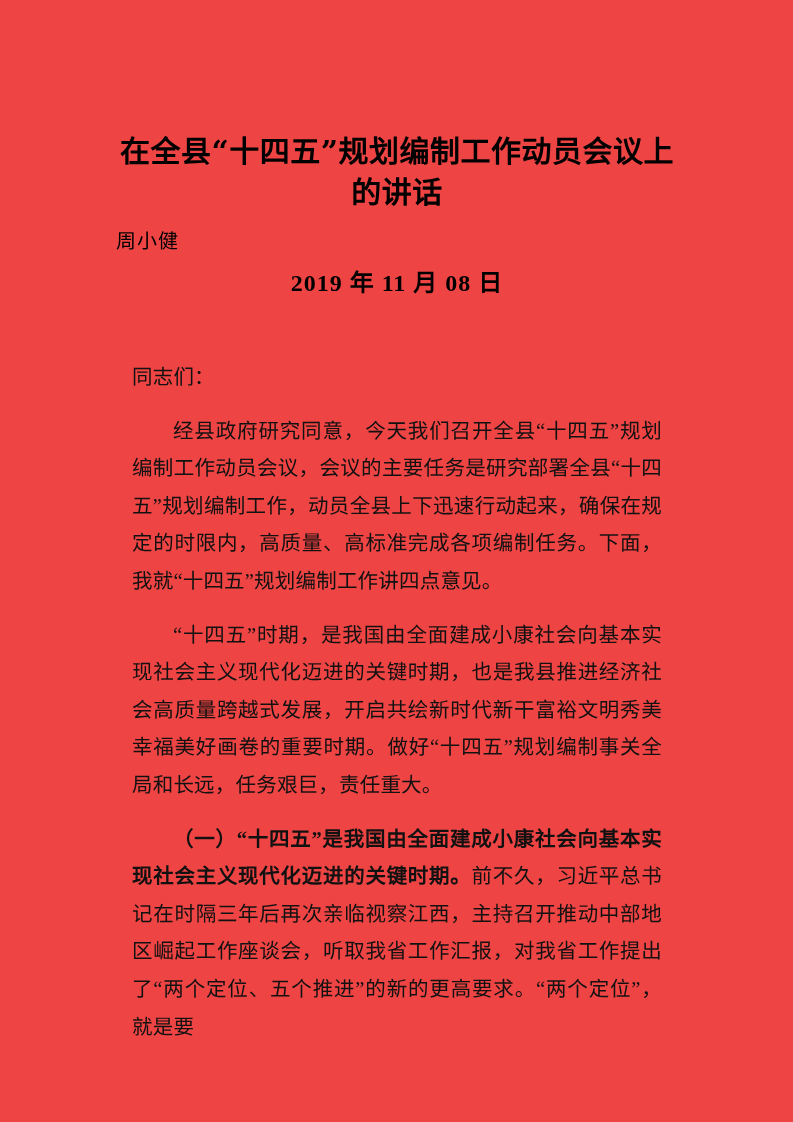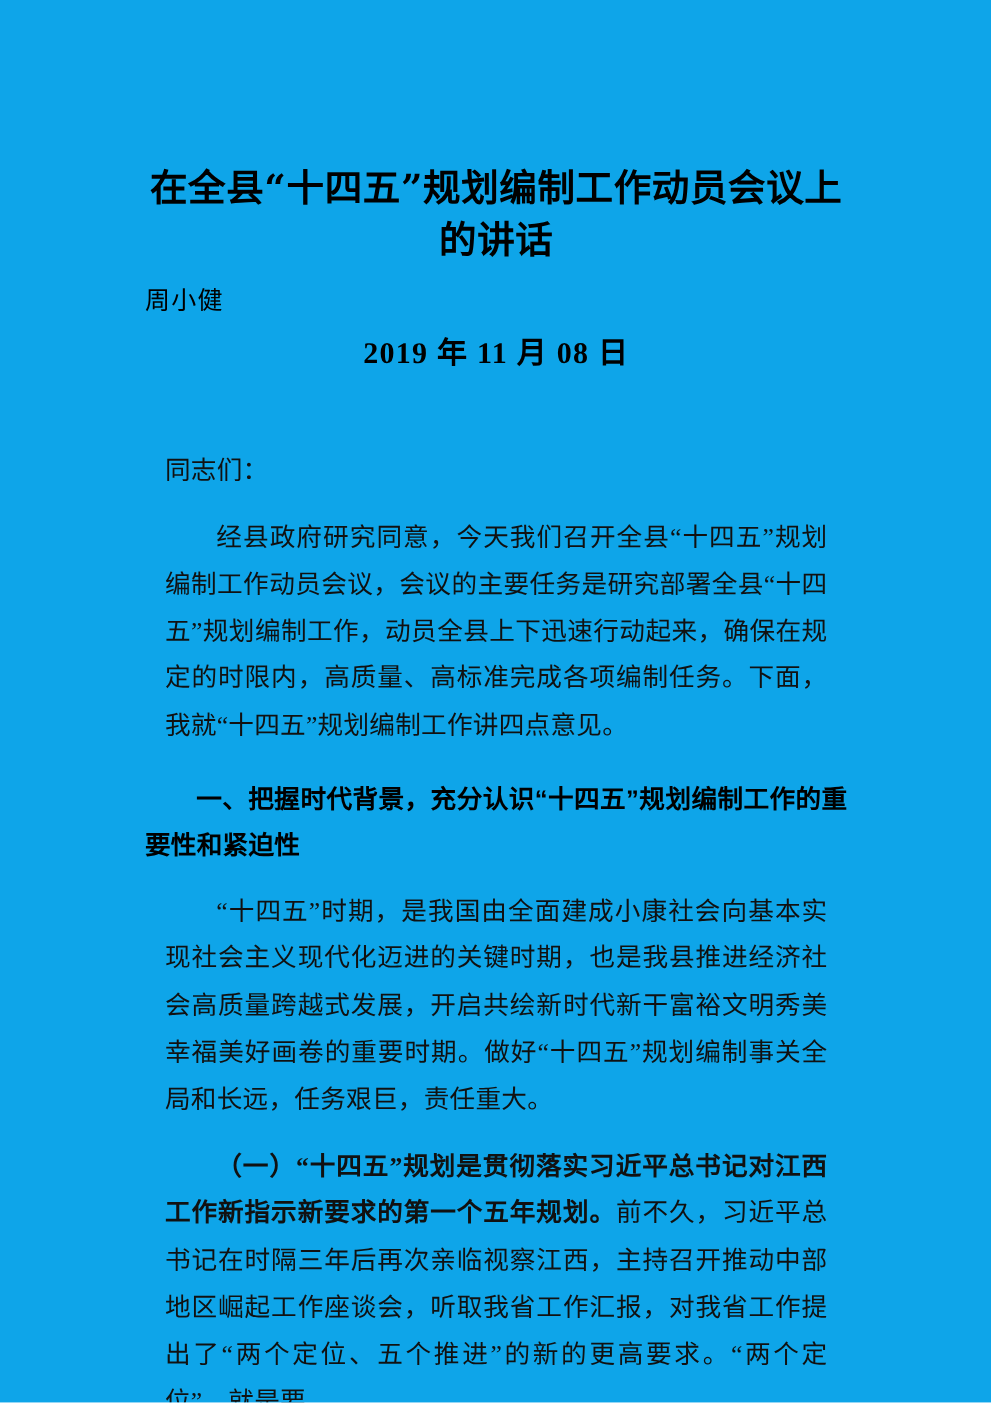--- a/index.html
+++ b/index.html
@@ -6,21 +6,21 @@
   html, body {
     margin: 0;
     padding: 0;
     background: #ffffff;
   }
 
   .page {
     position: relative;
     width: 793px;
     height: 1122px;
-    background: #0ea5e9;
+    background: #ef4444;
     margin: 0 auto;
     overflow: hidden;
     box-sizing: border-box;
     font-family: "DejaVu Serif", "Liberation Serif", serif;
     color: #000000;
     -webkit-font-smoothing: antialiased;
   }
 
   
   .content {
@@ -122,21 +122,20 @@
     <p class="doc-author">周小健</p>
 
     <p class="doc-date">2019 年 11 月 08 日</p>
 
     <div class="body-block">
 
       <p class="para salutation">同志们：</p>
 
       <p class="para indent">经县政府研究同意，今天我们召开全县“十四五”规划编制工作动员会议，会议的主要任务是研究部署全县“十四五”规划编制工作，动员全县上下迅速行动起来，确保在规定的时限内，高质量、高标准完成各项编制任务。下面，我就“十四五”规划编制工作讲四点意见。</p>
 
-      <p class="section-heading">一、把握时代背景，充分认识“十四五”规划编制工作的重要性和紧迫性</p>
 
       <p class="para indent">“十四五”时期，是我国由全面建成小康社会向基本实现社会主义现代化迈进的关键时期，也是我县推进经济社会高质量跨越式发展，开启共绘新时代新干富裕文明秀美幸福美好画卷的重要时期。做好“十四五”规划编制事关全局和长远，任务艰巨，责任重大。</p>
 
-      <p class="para indent"><span class="lead-bold">（一）“十四五”规划是贯彻落实习近平总书记对江西工作新指示新要求的第一个五年规划。</span><span>前不久，习近平总书记在时隔三年后再次亲临视察江西，主持召开推动中部地区崛起工作座谈会，听取我省工作汇报，对我省工作提出了“两个定位、五个推进”的新的更高要求。“两个定位”，就是要</span></p>
+      <p class="para indent"><span class="lead-bold">（一）“十四五”是我国由全面建成小康社会向基本实现社会主义现代化迈进的关键时期。</span><span>前不久，习近平总书记在时隔三年后再次亲临视察江西，主持召开推动中部地区崛起工作座谈会，听取我省工作汇报，对我省工作提出了“两个定位、五个推进”的新的更高要求。“两个定位”，就是要</span></p>
 
     </div>
   </div>
 </div>
 
 </body></html>

